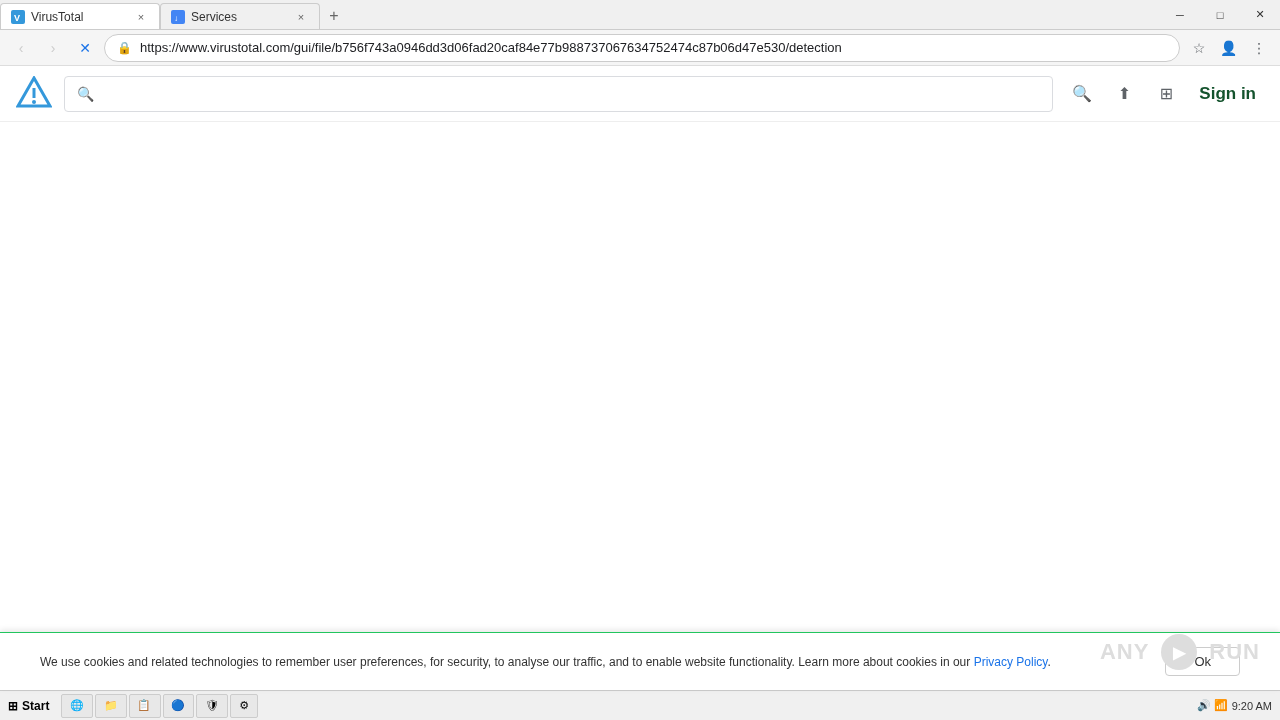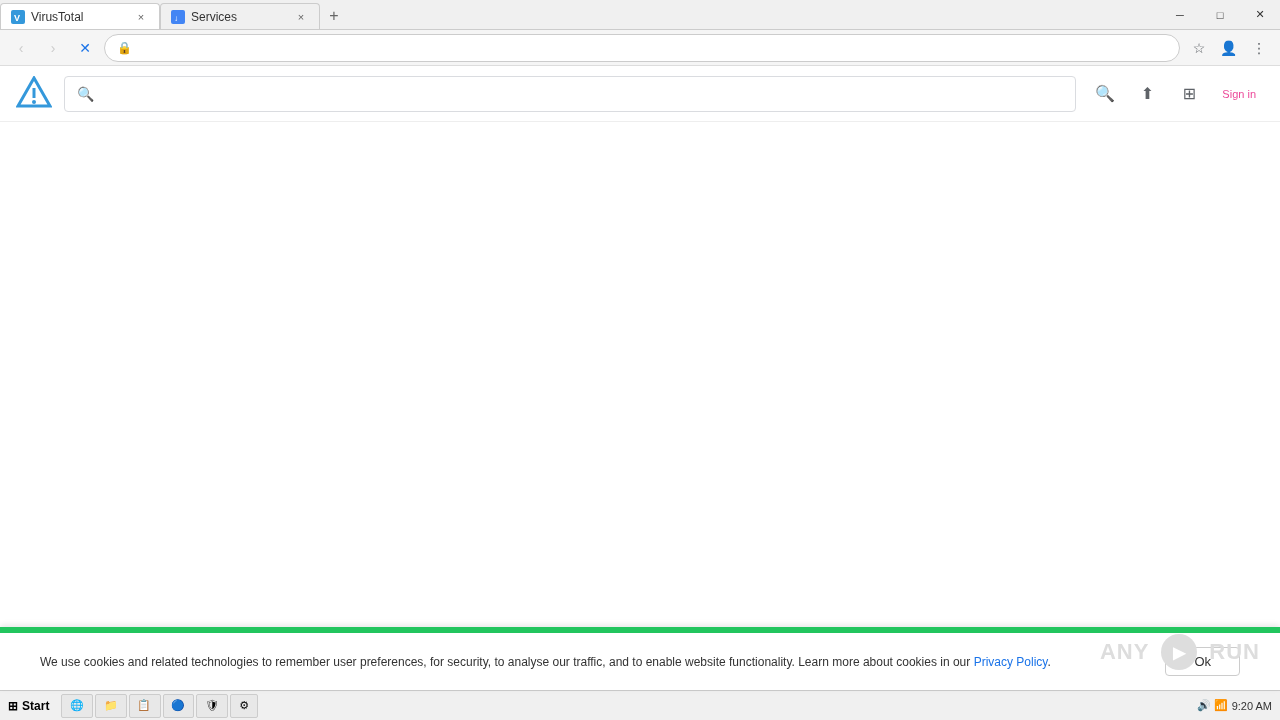--- a/index.html
+++ b/index.html
@@ -192,24 +192,25 @@
       height: 34px;
       display: flex;
       align-items: center;
       justify-content: center;
       color: #5f6368;
       cursor: pointer;
       border-radius: 50%;
       font-size: 16px;
     }
     .vt-signin {
-      font-size: 11px;
-      color: #ec4899;
+      font-size: 17px;
+      color: #14532d;
       cursor: pointer;
       padding: 0 8px;
+      font-weight: bold;
     }
 
     
     .main-content {
       background: #fff;
       height: calc(720px - 30px - 36px - 56px - 30px);
       overflow: hidden;
       position: relative;
     }
 
@@ -232,21 +233,21 @@
       margin-bottom: 12px;
     }
 
     
     .cookie-banner {
       position: fixed;
       bottom: 30px;
       left: 0;
       right: 0;
       background: #fff;
-      border-top: 6px solid #22c55e;
+      border-top: 1px solid #22c55e;
       padding: 14px 40px;
       display: flex;
       align-items: center;
       justify-content: space-between;
       font-size: 12px;
       color: #333;
       z-index: 100;
       box-shadow: 0 -2px 6px rgba(0,0,0,0.1);
     }
     .cookie-text { flex: 1; }
@@ -381,20 +382,21 @@
     <div class="win-btn close">✕</div>
   </div>
 </div>
 
 <div class="addressbar">
   <div class="nav-btn disabled">‹</div>
   <div class="nav-btn disabled">›</div>
   <div class="nav-btn loading">✕</div>
   <div class="url-bar">
     <span class="lock-icon">🔒</span>
+    <span class="url-text">https://www.virustotal.com/gui/file/b756f743a0946dd3d06fad20caf84e77b988737067634752474c87b06d47e530/detection</span>
   </div>
   <div class="url-actions">
     <div class="url-action-btn">☆</div>
     <div class="url-action-btn">👤</div>
     <div class="url-action-btn">⋮</div>
   </div>
 </div>
 
 <div class="vt-header">
   <div class="vt-logo">

